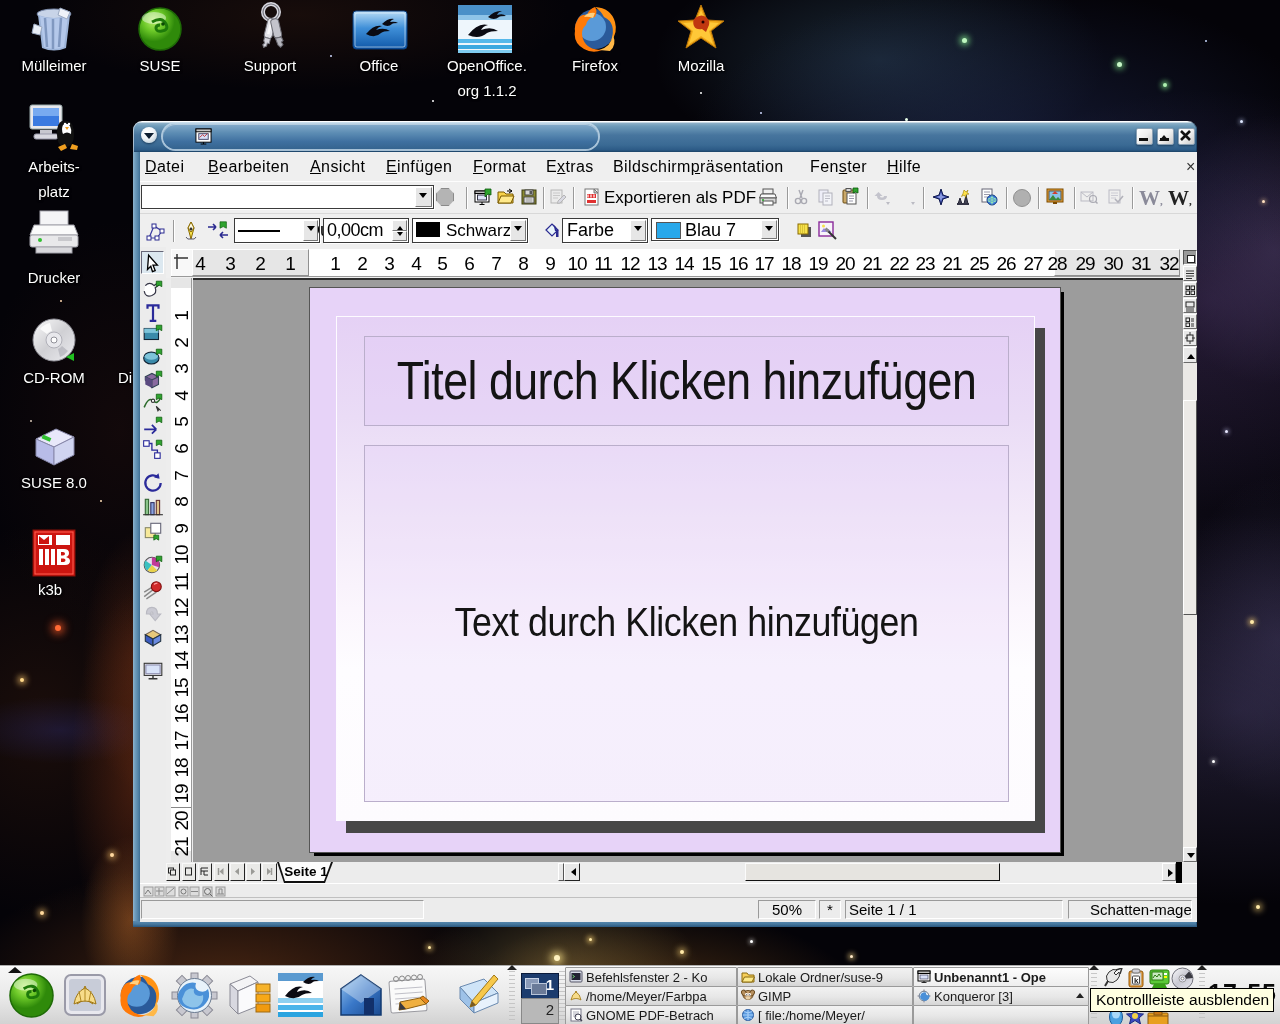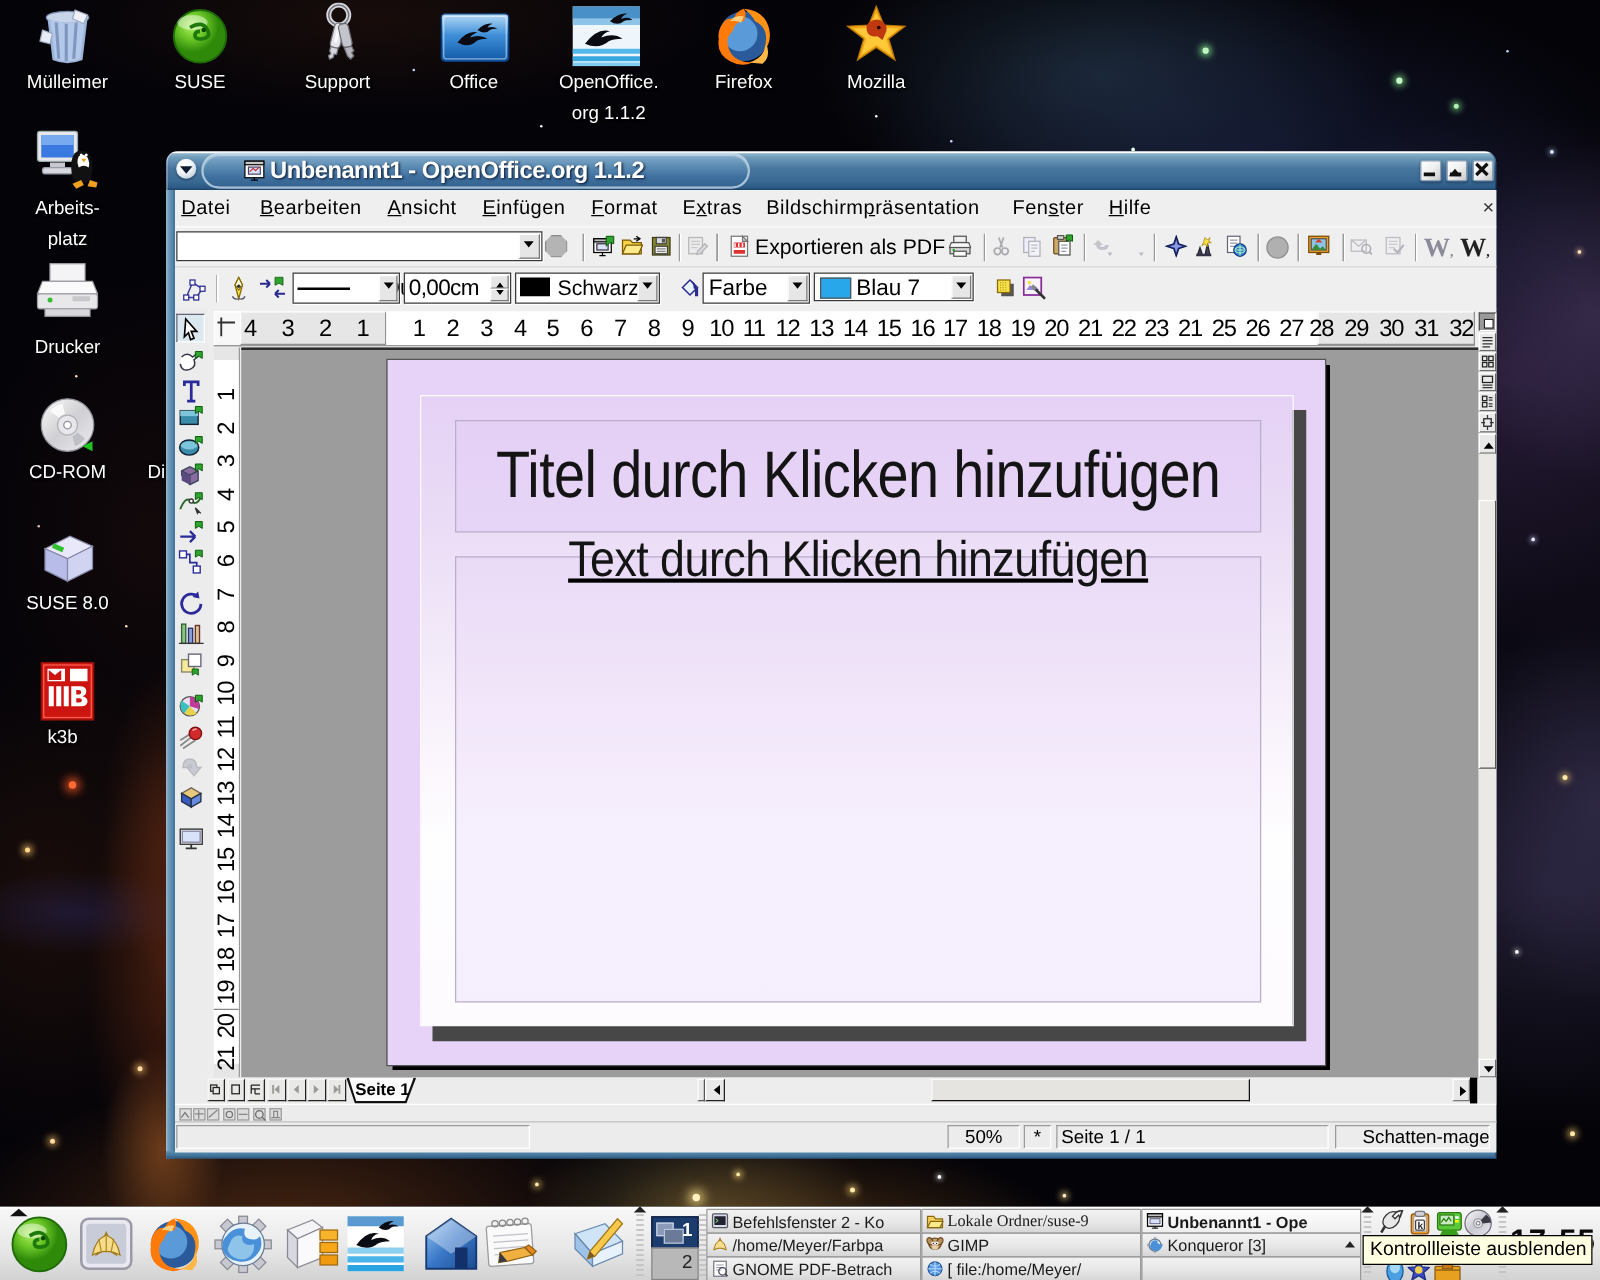--- a/index.html
+++ b/index.html
@@ -235,21 +235,20 @@
  <div class="abs" style="left:11px;top:12px;border:5px solid transparent;border-top:6px solid #0d1d30;"></div>
 
  <div class="abs" style="left:30px;top:3px;width:435px;height:25px;border-radius:13px;background:linear-gradient(180deg,#86accb 0,#5d8db4 35%,#3f70a0 70%,#35648f 100%);box-shadow:0 0 0 2px rgba(205,225,240,0.75), inset 0 1px 0 rgba(255,255,255,0.4);"></div>
  <svg class="abs" style="left:62px;top:7px" width="17" height="17" viewBox="0 0 18 18">
   <rect x="1" y="1" width="16" height="14" fill="#fff" stroke="#000"></rect>
   <rect x="1" y="1" width="16" height="3" fill="#c8c8c8" stroke="#000"></rect>
   <rect x="4" y="6" width="10" height="6" fill="#d8e0f8" stroke="#446"></rect>
   <path d="M5 10 l3 -3 2 2 3 -3" stroke="#c03030" fill="none"></path>
   <path d="M9 15 l0 2 M6 17 l6 0" stroke="#000"></path>
  </svg>
- <div class="abs" style="left:83px;top:4px;width:380px;height:24px;line-height:24px;font-size:19px;font-weight:bold;color:#fff;text-shadow:1px 1px 2px rgba(0,10,30,0.85);letter-spacing:-0.4px;">Unbenannt1 - OpenOffice.org 1.1.2</div>
 
  <div class="abs" style="left:1003px;top:7px;width:15px;height:15px;background:linear-gradient(135deg,#ffffff 0,#f0f0f0 50%,#c9c9c9 100%);border:1px solid #8aa0b4;border-radius:2px;box-shadow:0 1px 2px rgba(0,20,40,0.4);"></div>
  <div class="abs" style="left:1006px;top:17px;width:9px;height:3px;background:#111;"></div>
  <div class="abs" style="left:1024px;top:7px;width:15px;height:15px;background:linear-gradient(135deg,#ffffff 0,#f0f0f0 50%,#c9c9c9 100%);border:1px solid #8aa0b4;border-radius:2px;box-shadow:0 1px 2px rgba(0,20,40,0.4);"></div>
  <div class="abs" style="left:1026px;top:9px;border:5.5px solid transparent;border-bottom:6px solid #111;"></div>
  <div class="abs" style="left:1027px;top:17px;width:9px;height:2.5px;background:#111;"></div>
  <div class="abs" style="left:1045px;top:7px;width:15px;height:15px;background:linear-gradient(135deg,#ffffff 0,#f0f0f0 50%,#c9c9c9 100%);border:1px solid #8aa0b4;border-radius:2px;box-shadow:0 1px 2px rgba(0,20,40,0.4);"></div>
  <svg class="abs" style="left:1046px;top:8px" width="13" height="13" viewBox="0 0 13 13">
         <path d="M2 2 L11 11 M11 2 L2 11" stroke="#111" stroke-width="2.6"></path>
       </svg>
@@ -642,21 +641,21 @@
   <div class="abs" style="left:117px;top:8px;width:750px;height:564px;background:#e7d3f8;outline:1px solid #555;box-shadow:4px 4px 0 #000;"></div>
 
   <div class="abs" style="left:153px;top:48px;width:699px;height:505px;background:#474747;"></div>
 
   <div class="abs" style="left:143px;top:36px;width:699px;height:505px;border:1px solid #fdfbff;box-sizing:border-box;background:linear-gradient(180deg,#e5d1f5 0%,#eadcf6 20%,#f3eaf9 40%,#fbf6fd 58%,#fefdff 70%,#fdfbfe 100%);"></div>
 
   <div class="abs" style="left:171px;top:56px;width:643px;height:88px;border:1px solid #baaecb;background:rgba(226,204,247,0.45);display:flex;align-items:center;justify-content:center;">
    <span id="ttext" style="font-size:44.7px;color:#141414;white-space:nowrap;transform:scaleY(1.18);letter-spacing:-0.5px;">Titel durch Klicken hinzufügen</span>
   </div>
 
-  <div class="abs" style="left:171px;top:165px;width:643px;height:355px;border:1px solid #baaecb;background:rgba(226,204,247,0.28);display:flex;justify-content:center;text-decoration:underline;">
+  <div class="abs" style="left:171px;top:165px;width:643px;height:355px;border:1px solid #baaecb;background:rgba(226,204,247,0.28);display:flex;align-items:center;justify-content:center;">
    <span id="btext" style="font-size:35.8px;color:#141414;white-space:nowrap;transform:scaleY(1.12);letter-spacing:-0.4px;">Text durch Klicken hinzufügen</span>
   </div>
  </div>
 
  <div class="abs" id="rcol" style="left:1050px;top:129px;width:14px;height:612px;background:#ececec;">
   <div class="vbtn" style="top:0;height:15px;background:#9a9a9a;border-color:#555 #fff #fff #555;">
           <div class="abs" style="left:3px;top:4px;width:6px;height:6px;background:#fff;border:1px solid #222;"></div>
         </div>
   <div class="vbtn" style="top:16px;height:15px;"><svg width="12" height="13" viewBox="0 0 12 13">
             <path d="M2 3 h8 M2 5.5 h8 M2 8 h8 M2 10.5 h6" stroke="#333"></path>
@@ -885,21 +884,21 @@
         </svg>
   /home/Meyer/Farbpa</div>
  <div class="tskb" style="left:565px;top:40px;width:170px;height:18px;">
   <svg style="margin:0 3px" width="14" height="14" viewBox="0 0 14 14">
           <rect x="2" y="1" width="10" height="12" fill="#fff" stroke="#778"></rect>
           <path d="M4 4 h6 M4 6 h6 M4 8 h4" stroke="#99a" stroke-width="0.8"></path>
           <circle cx="9" cy="9" r="3" fill="none" stroke="#445"></circle>
           <path d="M11 11 l2 2" stroke="#445" stroke-width="1.4"></path>
         </svg>
   GNOME PDF-Betrach</div>
- <div class="tskb" style="left:737px;top:2px;width:174px;height:18px;font-family:Liberation Serif, serif;">
+ <div class="tskb" style="left:737px;top:2px;width:174px;height:18px;">
   <svg style="margin:0 3px" width="14" height="14" viewBox="0 0 14 14">
           <path d="M1 3 h5 l1.5 2 h5.5 v7 H1z" fill="#f7cf5a" stroke="#8a6a10"></path>
           <path d="M1 12 l2.5 -5 h10 l-2.5 5z" fill="#fce98a" stroke="#8a6a10"></path>
         </svg>
   Lokale Ordner/suse-9</div>
  <div class="tskb" style="left:737px;top:21px;width:174px;height:18px;">
   <svg style="margin:0 3px" width="14" height="14" viewBox="0 0 14 14">
           <ellipse cx="7" cy="6" rx="5" ry="4.5" fill="#c8a070" stroke="#6a4a20"></ellipse>
           <ellipse cx="3" cy="4" rx="2.2" ry="3" fill="#b8905e" stroke="#6a4a20" transform="rotate(-30 3 4)"></ellipse>
           <ellipse cx="11" cy="4" rx="2.2" ry="3" fill="#b8905e" stroke="#6a4a20" transform="rotate(30 11 4)"></ellipse>

